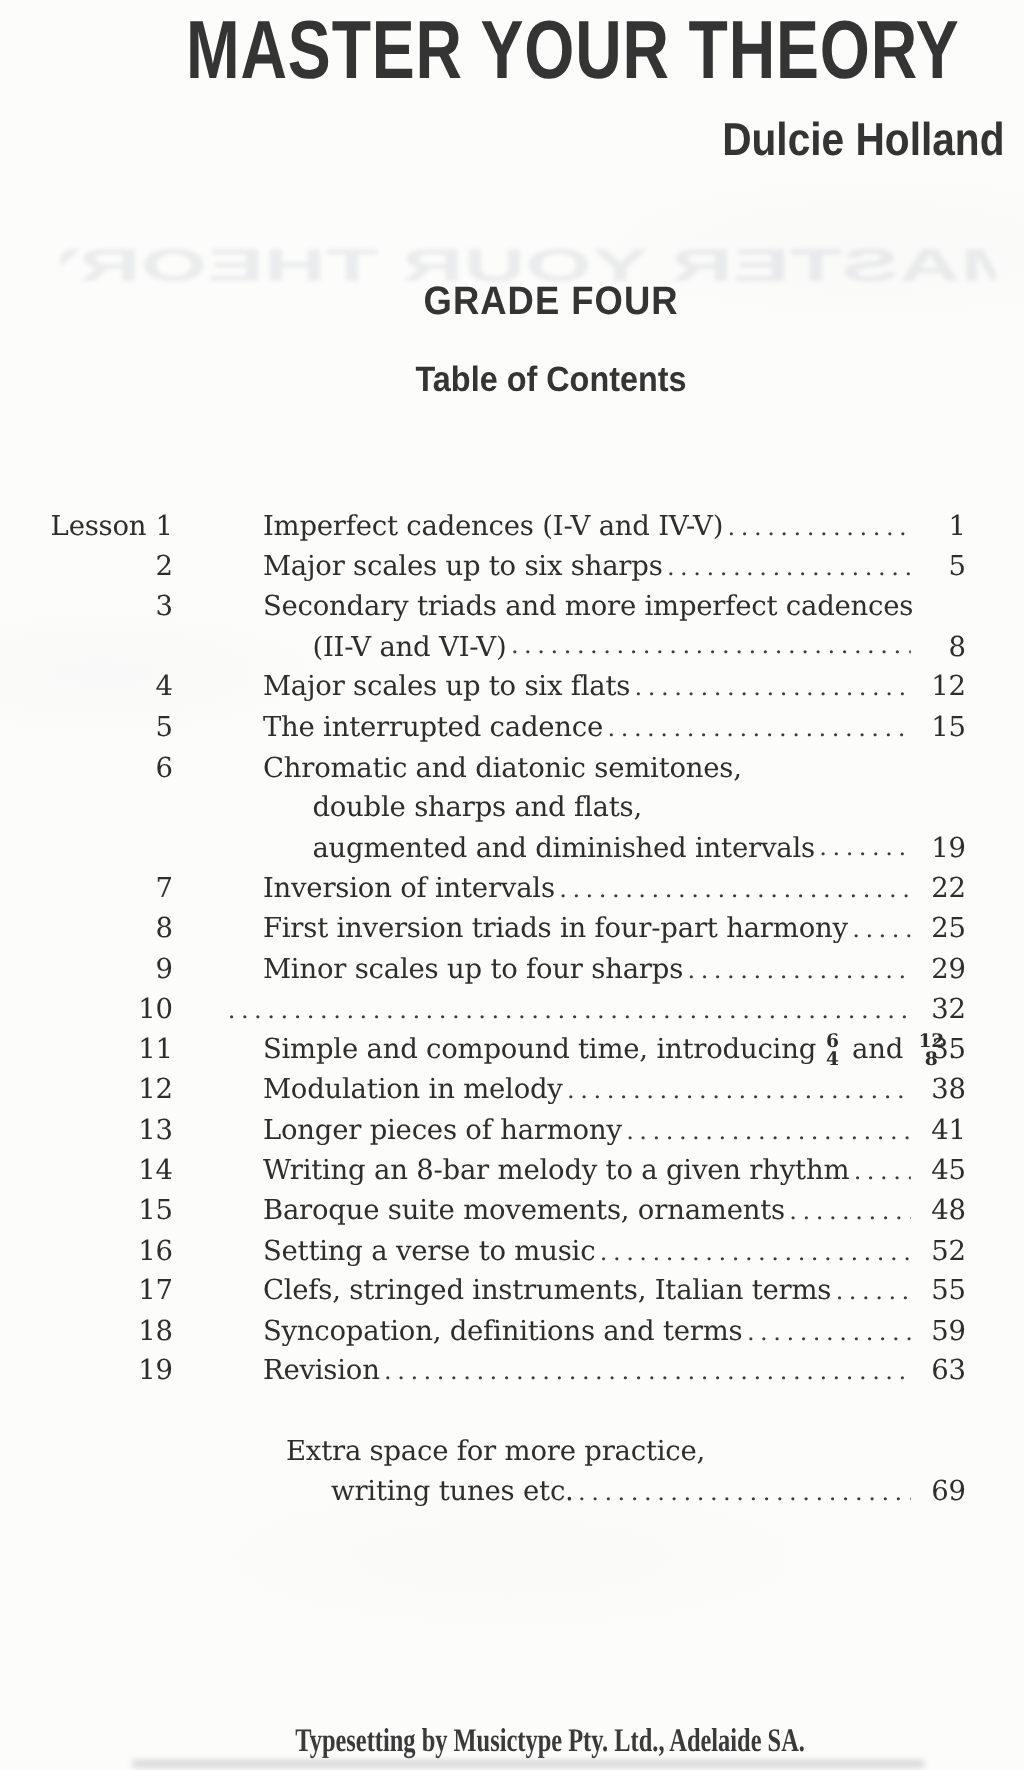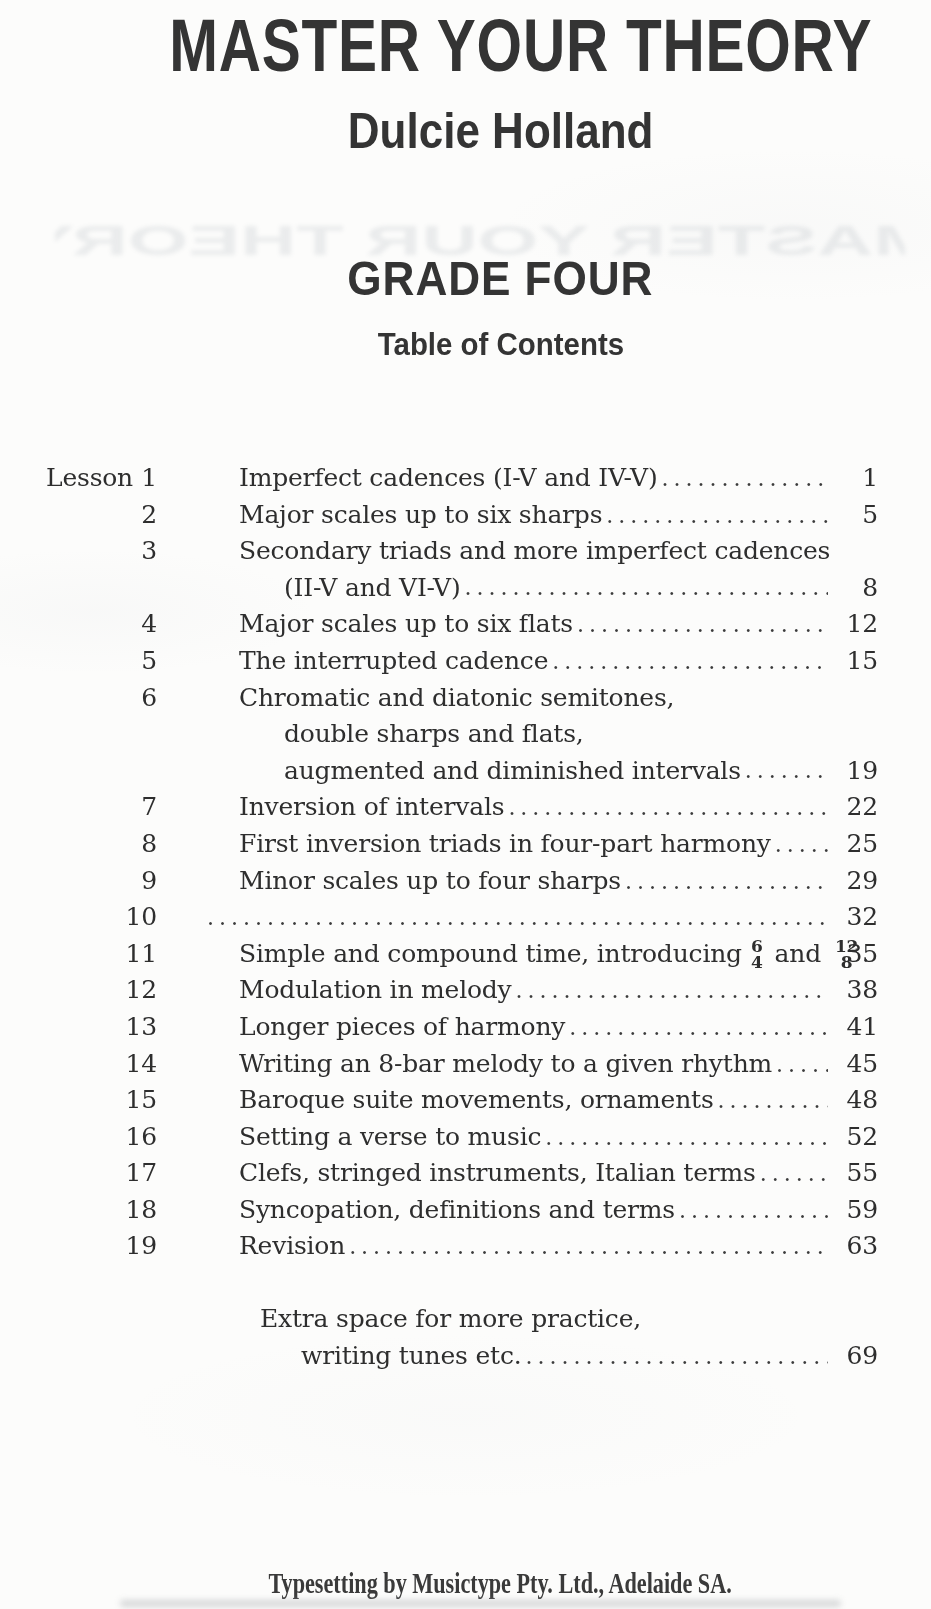--- a/index.html
+++ b/index.html
@@ -11,23 +11,23 @@
       radial-gradient(ellipse 420px 110px at 85% 14%, rgba(185,190,196,.05), transparent 70%),
       radial-gradient(ellipse 500px 120px at 50% 88%, rgba(185,190,196,.04), transparent 70%);
     font-family:"DejaVu Serif", serif; color:#2e2e2e;
   }
   
   .hdr{position:absolute; left:70px; right:0; text-align:center; white-space:nowrap;
        font-family:"Liberation Sans", sans-serif; font-weight:bold; color:#343434; line-height:1;}
   .squeeze{display:inline-block; transform-origin:center;}
   .title{top:8px; font-size:75px;}
   .title .squeeze{transform:scaleX(0.78); letter-spacing:1px;}
-  .author{top:106px; font-size:50px;}
+  .author{top:106px; font-size:42px;text-align:right;}
   .author .squeeze{transform:scaleX(0.88);}
-  .grade{top:255px; font-size:48px;}
+  .grade{top:255px; font-size:36px;}
   .grade .squeeze{transform:scaleX(0.92); letter-spacing:1px;}
   .subtitle{top:328px; font-size:32px;}
   .subtitle .squeeze{transform:scaleX(0.92);}
   
   .ghost{position:absolute; top:218px; left:55px; width:850px; height:46px; overflow:hidden;
          text-align:center; font-family:"Liberation Sans", sans-serif; font-weight:bold;
          font-size:42px; line-height:46px; color:#76828e; opacity:.13; filter:blur(2px); white-space:nowrap;}
   .ghost span{display:inline-block; transform:scale(-1.85,1);}
   
   .toc{position:absolute; left:46px; top:460px; width:832px; font-size:25px; letter-spacing:-0.2px;}

